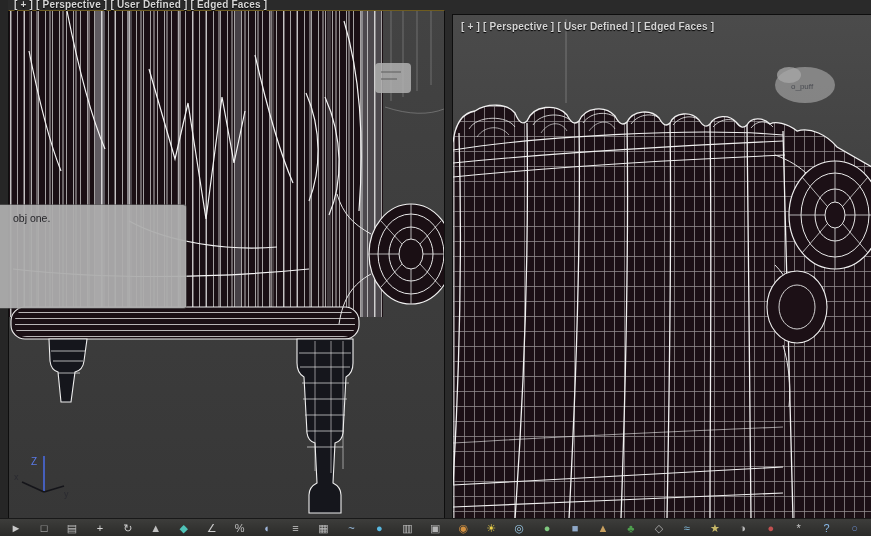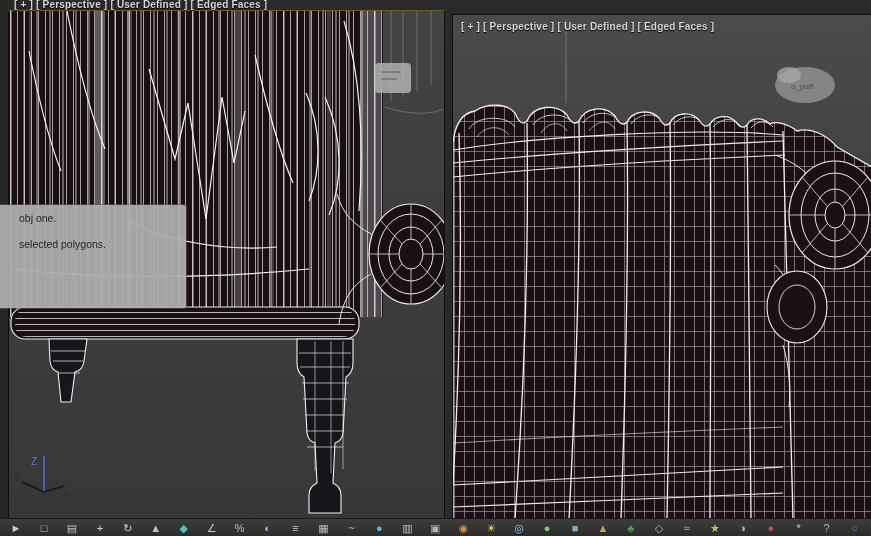--- a/index.html
+++ b/index.html
@@ -14,21 +14,21 @@
     background:linear-gradient(#4b4b4b,#2e2e2e);}
   .vp-label{position:absolute;color:#d6d6d6;font-size:10px;letter-spacing:.2px;
     text-shadow:0 1px 1px #000;z-index:6;white-space:nowrap;font-weight:bold;}
   #label-left{left:14px;top:-1px;}
   #label-right{left:8px;top:6px;position:absolute;}
   .splitter{position:absolute;left:444px;top:0;width:8px;height:518px;background:#2a2a2a;}
   .edge-strip{position:absolute;left:0;top:0;width:8px;height:518px;background:#262626;}
   .note-box{position:absolute;left:0;top:205px;width:186px;height:103px;z-index:10;
     background:rgba(173,173,173,.95);color:#26262a;font-size:10.5px;
     box-shadow:0 0 0 1px rgba(95,95,95,.55);border-radius:0 3px 3px 0;}
-  .note-line{height:26px;line-height:26px;padding-left:19px;white-space:nowrap;overflow:hidden;}
+  .note-line{height:26px;line-height:26px;padding-left:13px;white-space:nowrap;overflow:hidden;}
   .axis-gizmo{position:absolute;left:12px;top:444px;z-index:7;}
   .toolbar{position:absolute;left:0;bottom:0;width:871px;height:18px;box-sizing:border-box;
     background:linear-gradient(#3d3d3b,#2b2b29);border-top:1px solid #191919;
     display:flex;align-items:center;justify-content:space-between;padding:0 8px;z-index:20;}
   .tbi{width:16px;height:16px;line-height:16px;font-size:11px;text-align:center;
     display:inline-block;cursor:pointer;}
   svg{display:block;}
 </style>
 </head>
 <body>
@@ -193,21 +193,20 @@
     <g>
       <ellipse cx="352" cy="70" rx="30" ry="18" fill="#9a9a9a" opacity="0.75"></ellipse>
       <ellipse cx="336" cy="60" rx="12" ry="8" fill="#a8a8a8" opacity="0.75"></ellipse>
       <text x="338" y="74" font-size="8" fill="#3c3f46" opacity="0.85">o_puff</text>
     </g>
   </svg>
 </div>
 
 <div class="note-box">
   <div class="note-line">obj one.</div>
-  <div class="note-line">selected polygons.</div>
 </div>
 
 <div class="axis-gizmo">
   <svg width="60" height="56" viewBox="0 0 60 56">
     <g stroke-width="1.6" fill="none">
       <path d="M32,48 V12" stroke="#4a6ade"></path>
       <path d="M32,48 L10,38" stroke="#15151a"></path>
       <path d="M32,48 L52,42" stroke="#15151a"></path>
     </g>
     <text x="19" y="21" font-size="10" fill="#5a7ae8">Z</text>

